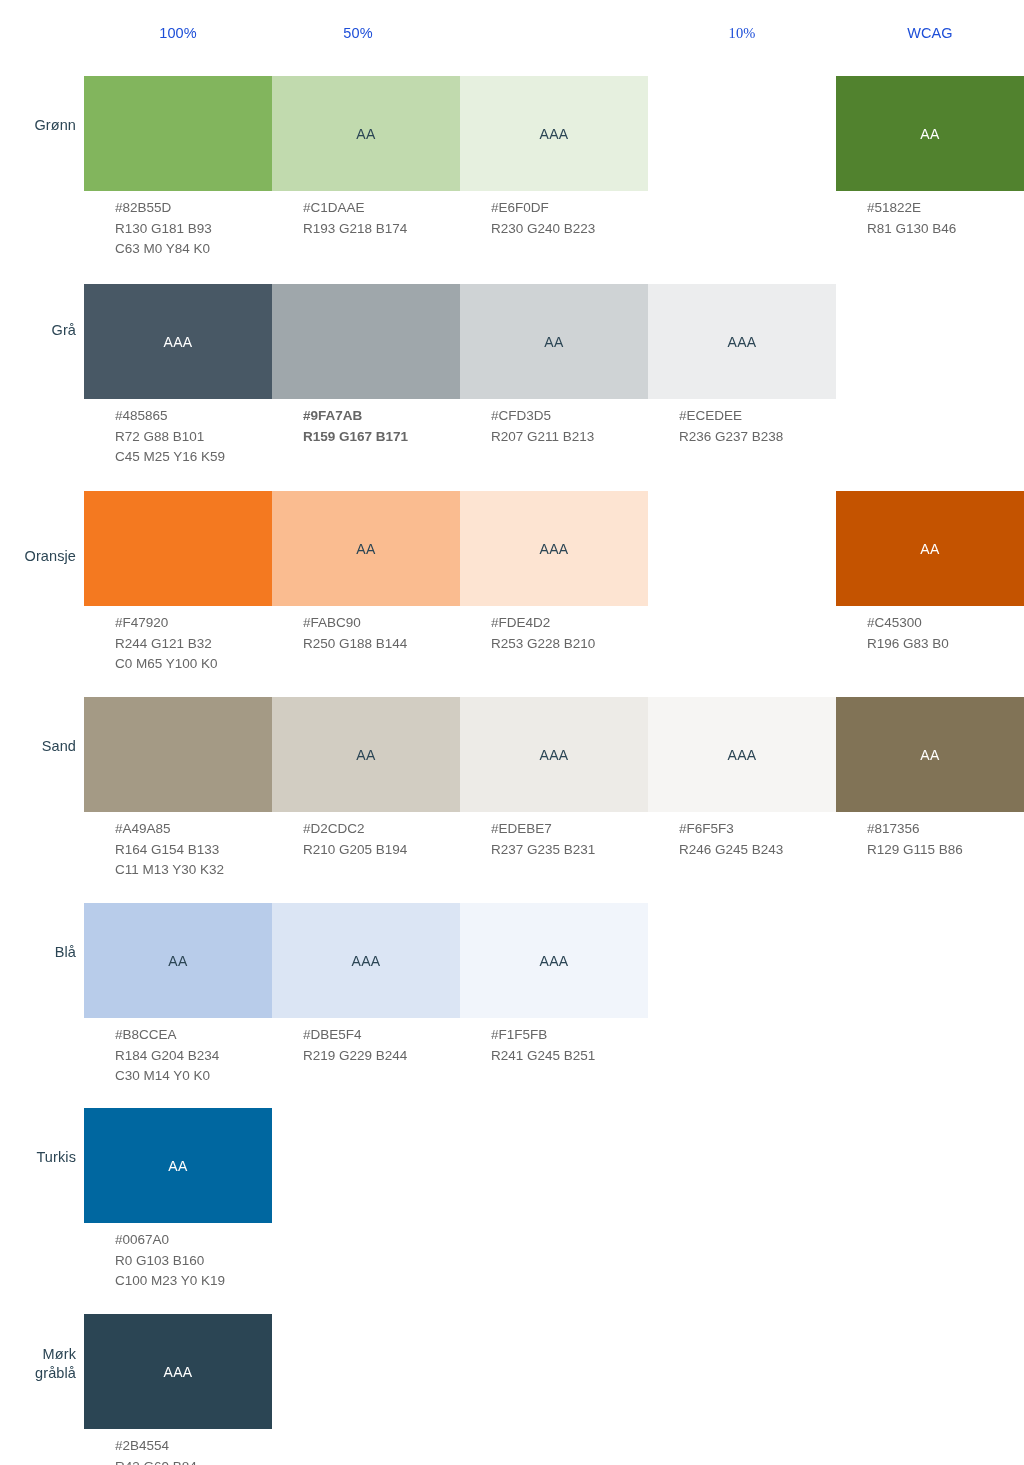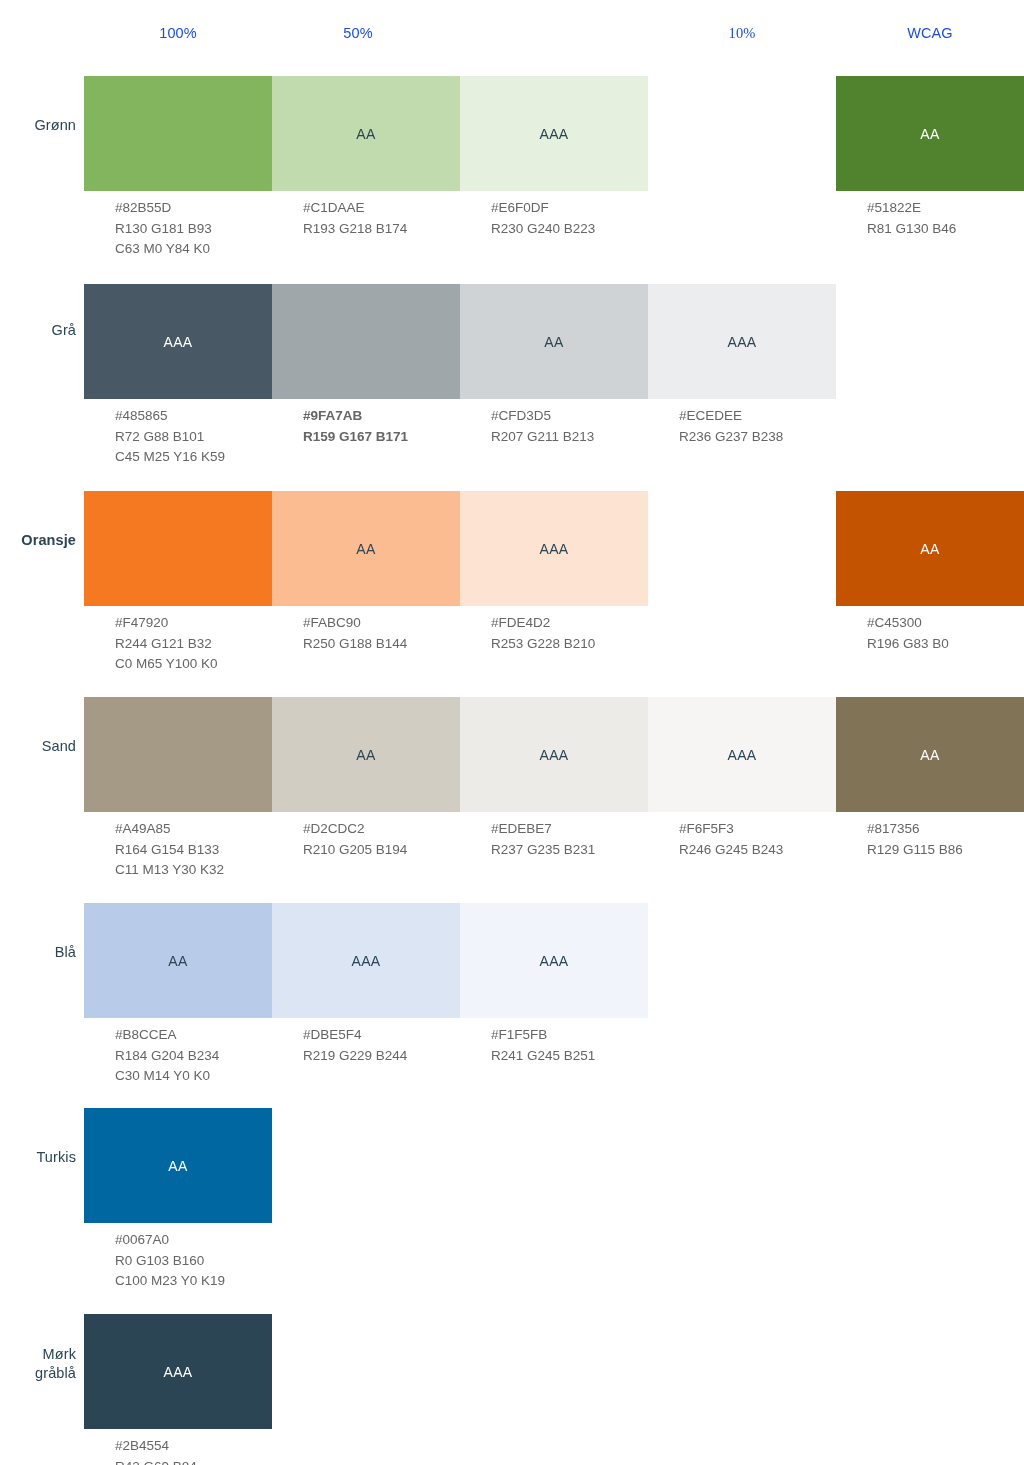--- a/index.html
+++ b/index.html
@@ -159,21 +159,21 @@
           <div class="swatch-chip" style="background: rgb(236, 237, 238);">
             <span class="contrast-badge">AAA</span>
           </div>
           <div class="swatch-caption">
             <span class="caption-line">#ECEDEE</span>
             <span class="caption-line">R236 G237 B238</span>
           </div>
         </div>
       </div>
       <div class="palette-row" style="top: 483px;">
-        <div class="row-label" style="top: 48px; position: absolute; font-weight: bold;">Oransje</div>
+        <div class="row-label" style="top: 64px; position: absolute;">Oransje</div>
         <div class="swatch-cell" style="left: 84px;">
           <div class="swatch-chip" style="background: rgb(244, 121, 32);"></div>
           <div class="swatch-caption">
             <span class="caption-line">#F47920</span>
             <span class="caption-line">R244 G121 B32</span>
             <span class="caption-line">C0 M65 Y100 K0</span>
           </div>
         </div>
         <div class="swatch-cell" style="left: 272px;">
           <div class="swatch-chip" style="background: rgb(250, 188, 144);">

